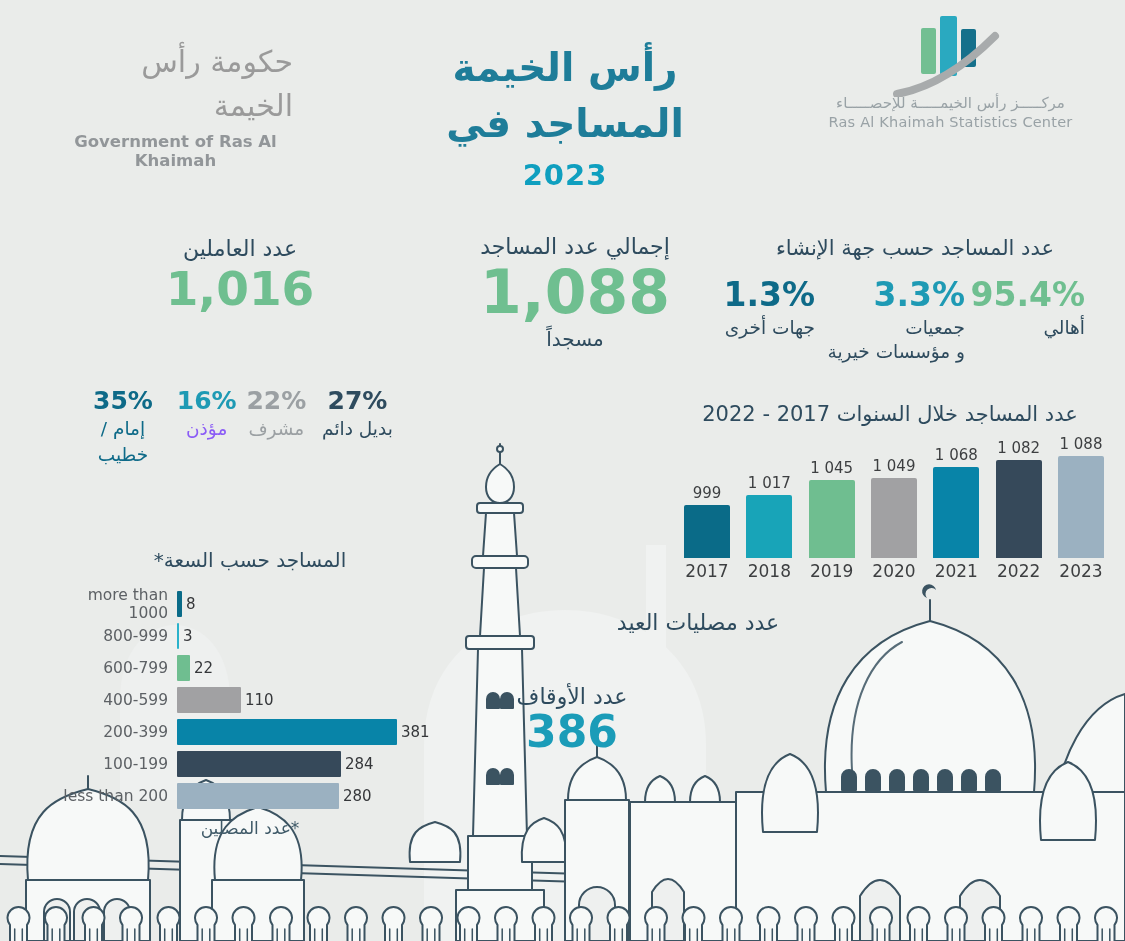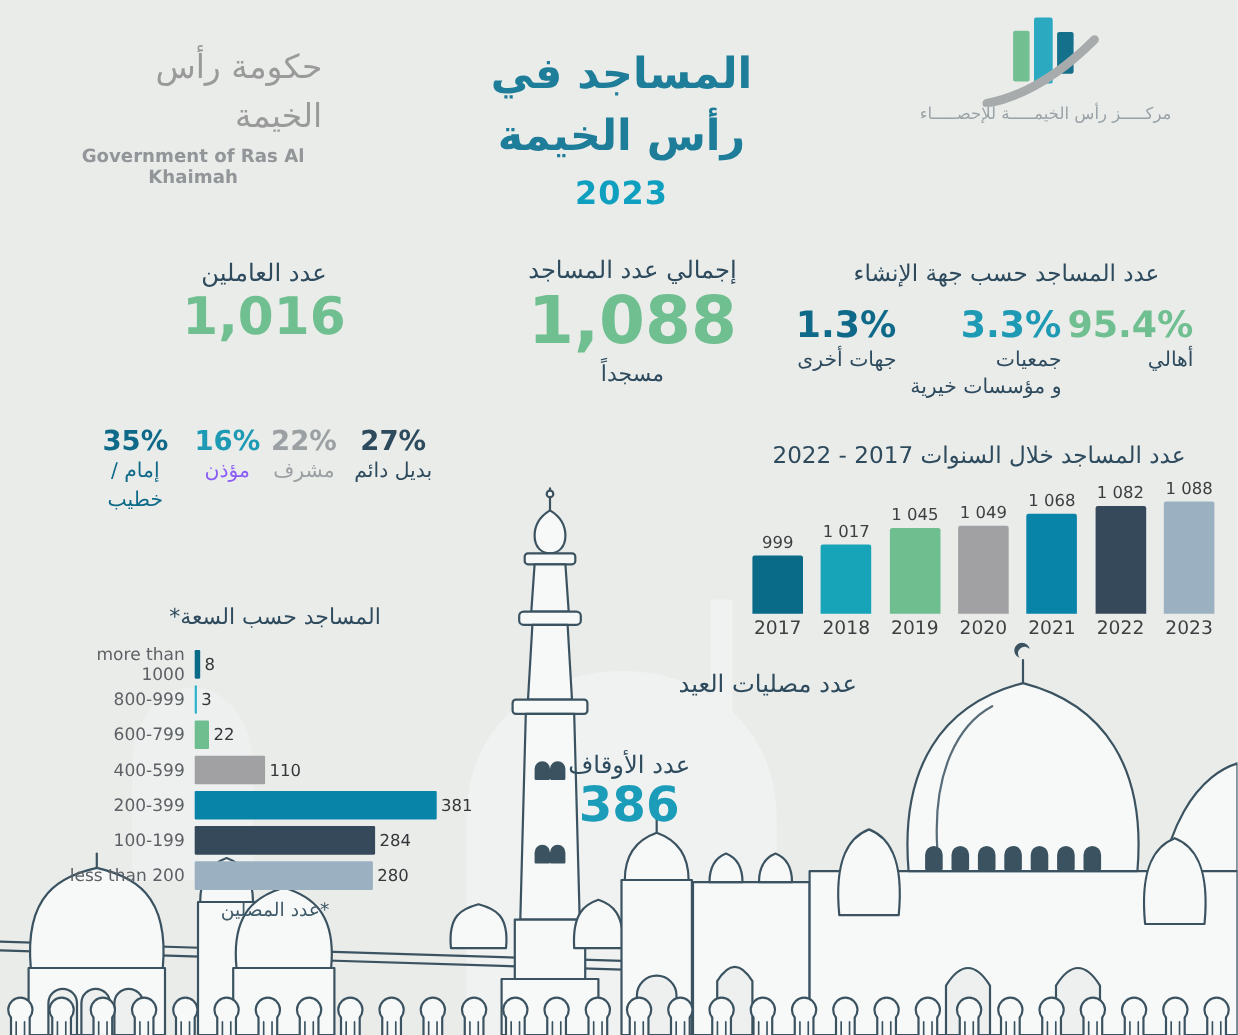--- a/index.html
+++ b/index.html
@@ -136,33 +136,34 @@
       </g>
     </g>
   </svg>
 
   <div class="abs z2 gov-logo">
     <div class="gov-ar" dir="rtl">حكومة رأس الخيمة</div>
     <div class="gov-en">Government of Ras Al Khaimah</div>
   </div>
 
   <div class="abs z2 main-title center">
+    <div class="mt-line" dir="rtl">رأس الخيمة</div>
     <div class="mt-line" dir="rtl">المساجد في</div>
-    <div class="mt-line" dir="rtl">رأس الخيمة</div>
     <div class="mt-year">2023</div>
   </div>
 
   <svg class="abs z2" style="left:893px;top:12px;" width="115" height="85" viewBox="0 0 115 85">
     <rect x="28" y="16" width="15" height="46" rx="2" fill="#72bf92"></rect>
     <rect x="47" y="4" width="17" height="60" rx="2" fill="#2aa9c0"></rect>
     <rect x="68" y="17" width="15" height="38" rx="2" fill="#15708b"></rect>
     <path d="M4,82 C36,76 70,56 102,24" stroke="#a8abac" stroke-width="8" fill="none" stroke-linecap="round"></path>
   </svg>
   <div class="abs z2 stats-logo-text center">
     <div class="sl-ar" dir="rtl">مركـــــز رأس الخيمـــــة للإحصـــــاء</div>
+    <div class="sl-en">Ras Al Khaimah Statistics Center</div>
   </div>
 
   <div class="abs z2 workers center">
     <div class="sec-title" dir="rtl">عدد العاملين</div>
     <div class="num big-green">1,016</div>
   </div>
   <div class="abs z2 breakdown">
     <div class="bd-col" style="width:90px">
       <div class="pct" style="color: rgb(14, 106, 136);">35%</div>
       <div class="lbl" dir="rtl" style="color: rgb(14, 106, 136);">إمام / خطيب</div>

